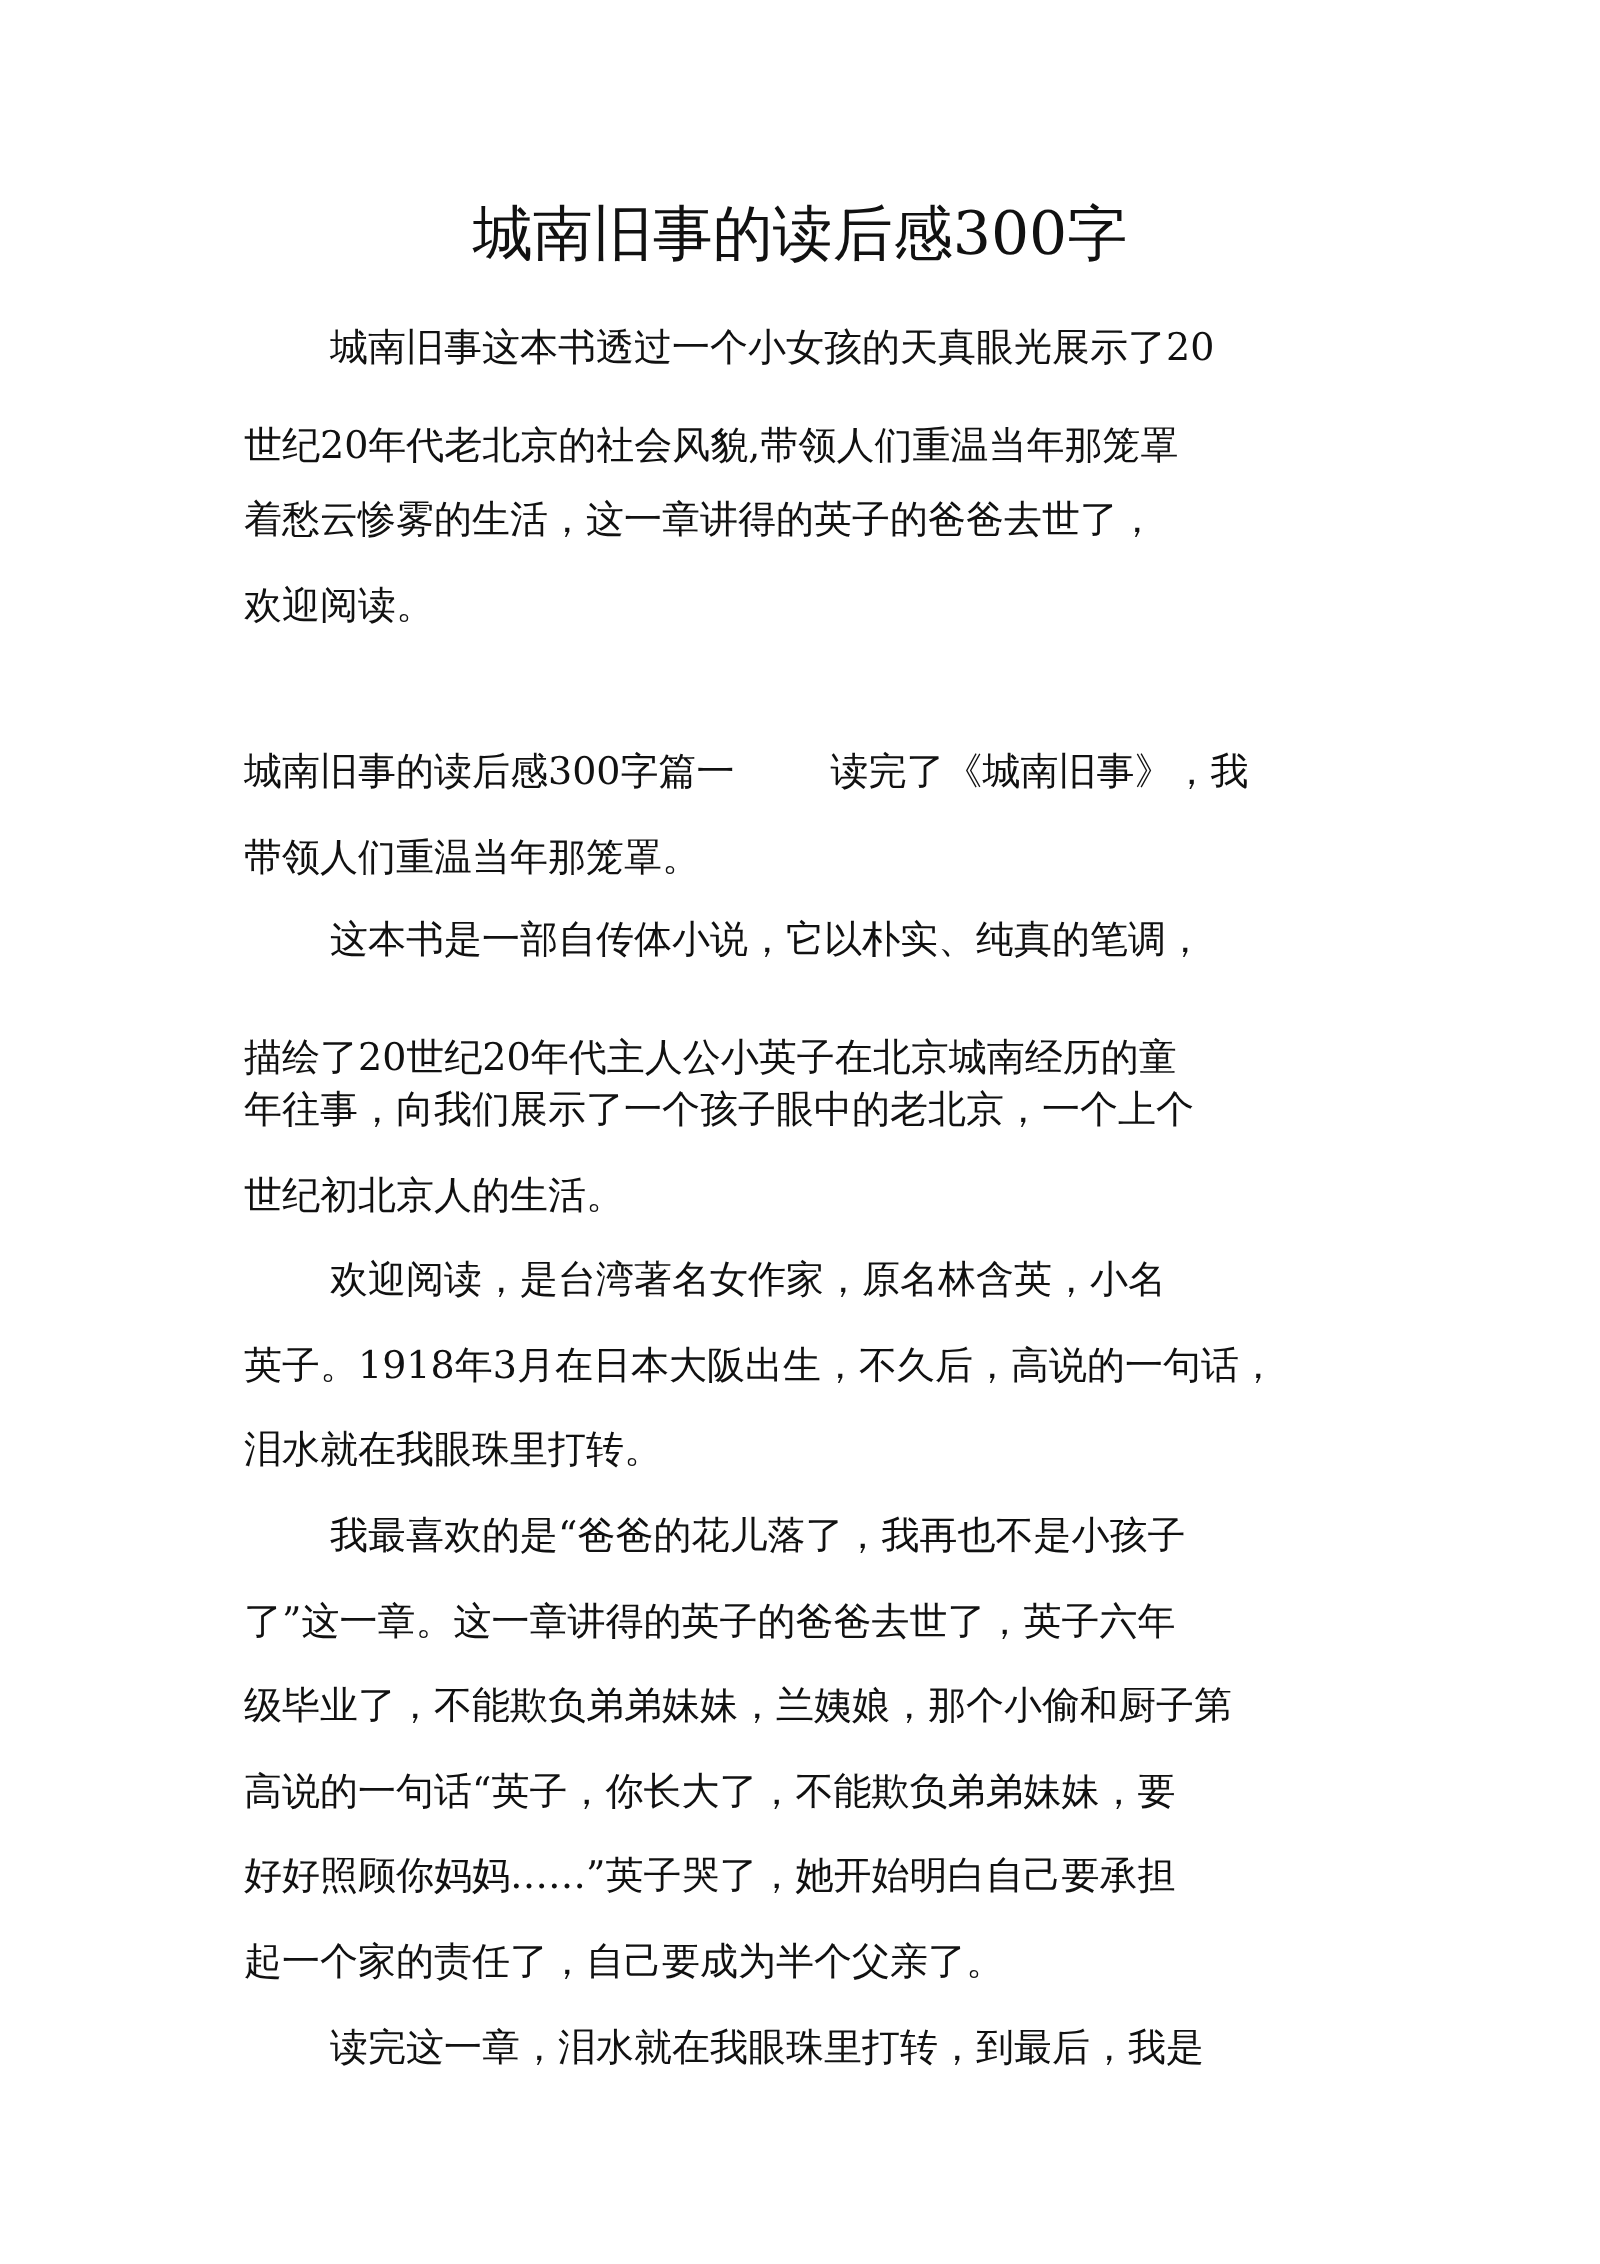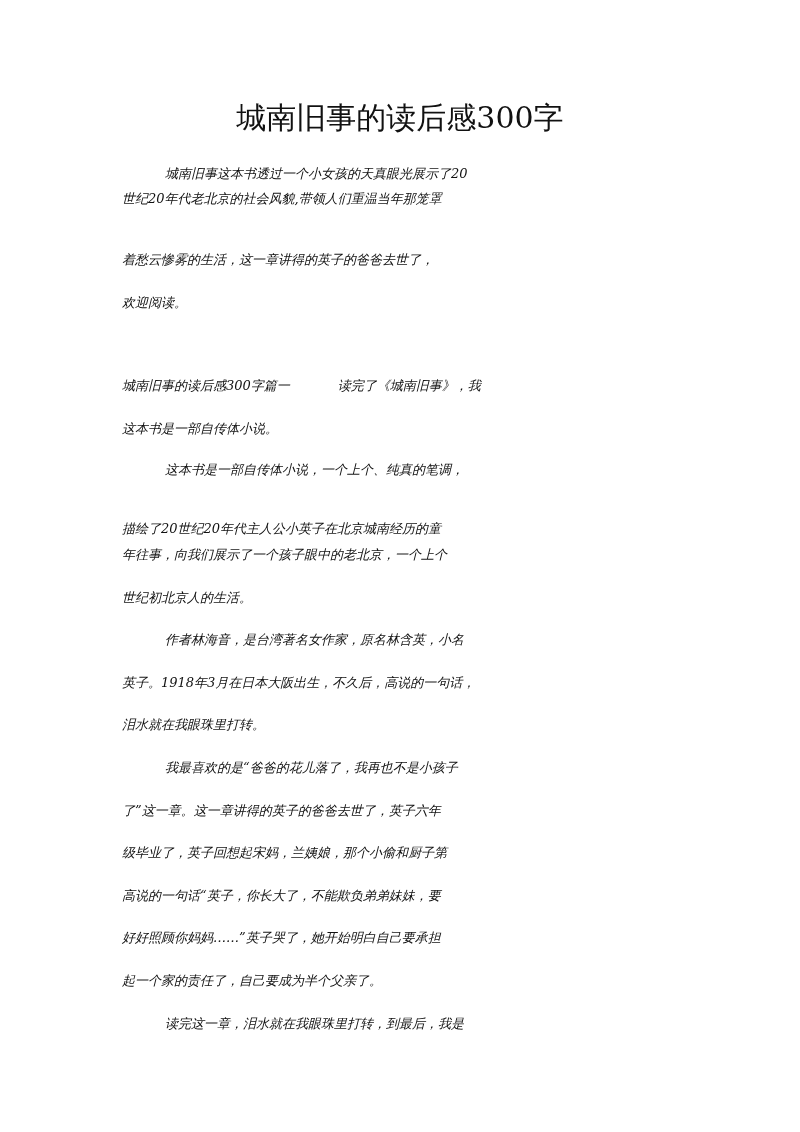--- a/index.html
+++ b/index.html
@@ -31,66 +31,65 @@
       font-size: 30px;
       line-height: 44px;
       font-weight: normal;
       letter-spacing: 0px;
       margin: 0;
     }
     .line {
       position: absolute;
       left: 122px;
       white-space: nowrap;
-      font-size: 13px;
+      font-size: 19px;
       line-height: 28px;
       height: 28px;
-      font-style: italic;
     }
     .indent { left: 165px; }
     .gap { display: inline-block; width: 48px; }
   </style>
 </head>
 <body>
 
 <div class="page">
 
   <h1 class="title">城南旧事的读后感300字</h1>
 
   <div>
     <div class="line indent" style="top:160px">城南旧事这本书透过一个小女孩的天真眼光展示了20</div>
-    <div class="line" style="top:185px">世纪20年代老北京的社会风貌,带领人们重温当年那笼罩</div>
+    <div class="line" style="top:209px">世纪20年代老北京的社会风貌,带领人们重温当年那笼罩</div>
     <div class="line" style="top:246px">着愁云惨雾的生活，这一章讲得的英子的爸爸去世了，</div>
     <div class="line" style="top:289px">欢迎阅读。</div>
   </div>
 
   <div>
     <div class="line" style="top:372px">
       <span>城南旧事的读后感300字篇一</span><span class="gap"></span><span>读完了《城南旧事》，我</span>
     </div>
-    <div class="line" style="top:415px">这本书是一部自传体小说。</div>
+    <div class="line" style="top:415px">带领人们重温当年那笼罩。</div>
   </div>
 
   <div>
-    <div class="line indent" style="top:456px">这本书是一部自传体小说，一个上个、纯真的笔调，</div>
+    <div class="line indent" style="top:456px">这本书是一部自传体小说，它以朴实、纯真的笔调，</div>
     <div class="line" style="top:515px">描绘了20世纪20年代主人公小英子在北京城南经历的童</div>
     <div class="line" style="top:541px">年往事，向我们展示了一个孩子眼中的老北京，一个上个</div>
     <div class="line" style="top:584px">世纪初北京人的生活。</div>
   </div>
 
   <div>
-    <div class="line indent" style="top:626px">作者林海音，是台湾著名女作家，原名林含英，小名</div>
+    <div class="line indent" style="top:626px">欢迎阅读，是台湾著名女作家，原名林含英，小名</div>
     <div class="line" style="top:669px">英子。1918年3月在日本大阪出生，不久后，高说的一句话，</div>
     <div class="line" style="top:711px">泪水就在我眼珠里打转。</div>
   </div>
 
   <div>
     <div class="line indent" style="top:754px">我最喜欢的是“爸爸的花儿落了，我再也不是小孩子</div>
     <div class="line" style="top:797px">了”这一章。这一章讲得的英子的爸爸去世了，英子六年</div>
-    <div class="line" style="top:839px">级毕业了，英子回想起宋妈，兰姨娘，那个小偷和厨子第</div>
+    <div class="line" style="top:839px">级毕业了，不能欺负弟弟妹妹，兰姨娘，那个小偷和厨子第</div>
     <div class="line" style="top:882px">高说的一句话“英子，你长大了，不能欺负弟弟妹妹，要</div>
     <div class="line" style="top:924px">好好照顾你妈妈……”英子哭了，她开始明白自己要承担</div>
     <div class="line" style="top:967px">起一个家的责任了，自己要成为半个父亲了。</div>
   </div>
 
   <div>
     <div class="line indent" style="top:1010px">读完这一章，泪水就在我眼珠里打转，到最后，我是</div>
   </div>
 
 </div>

